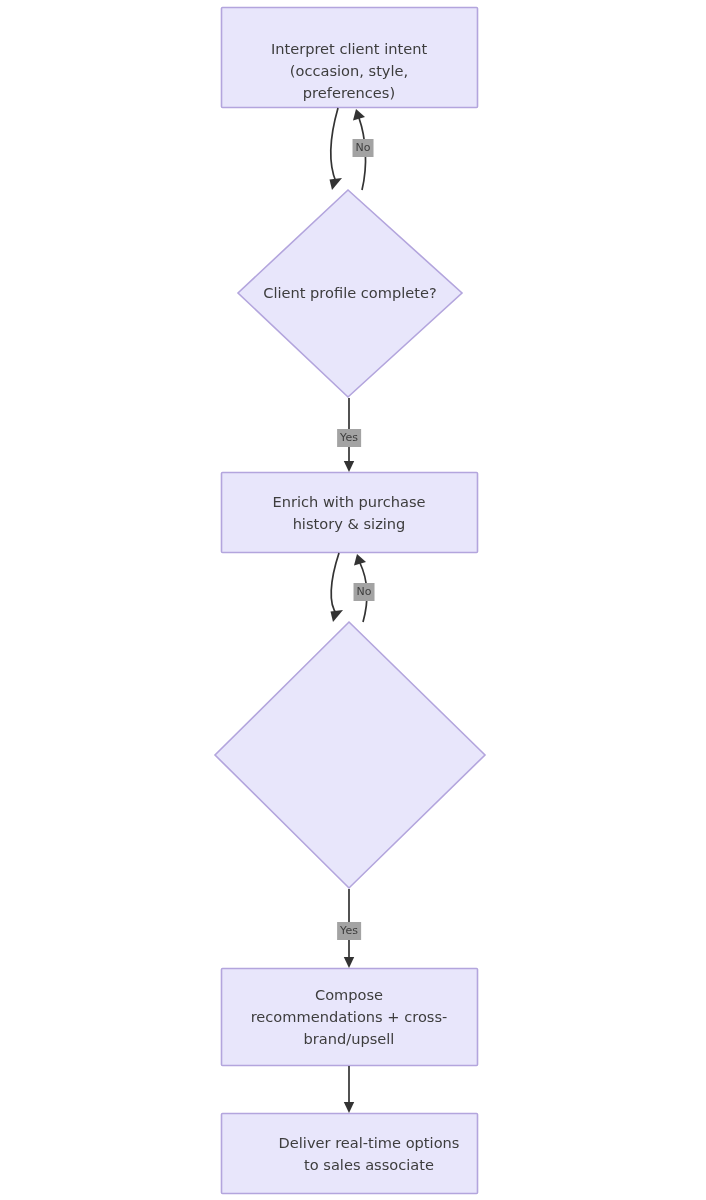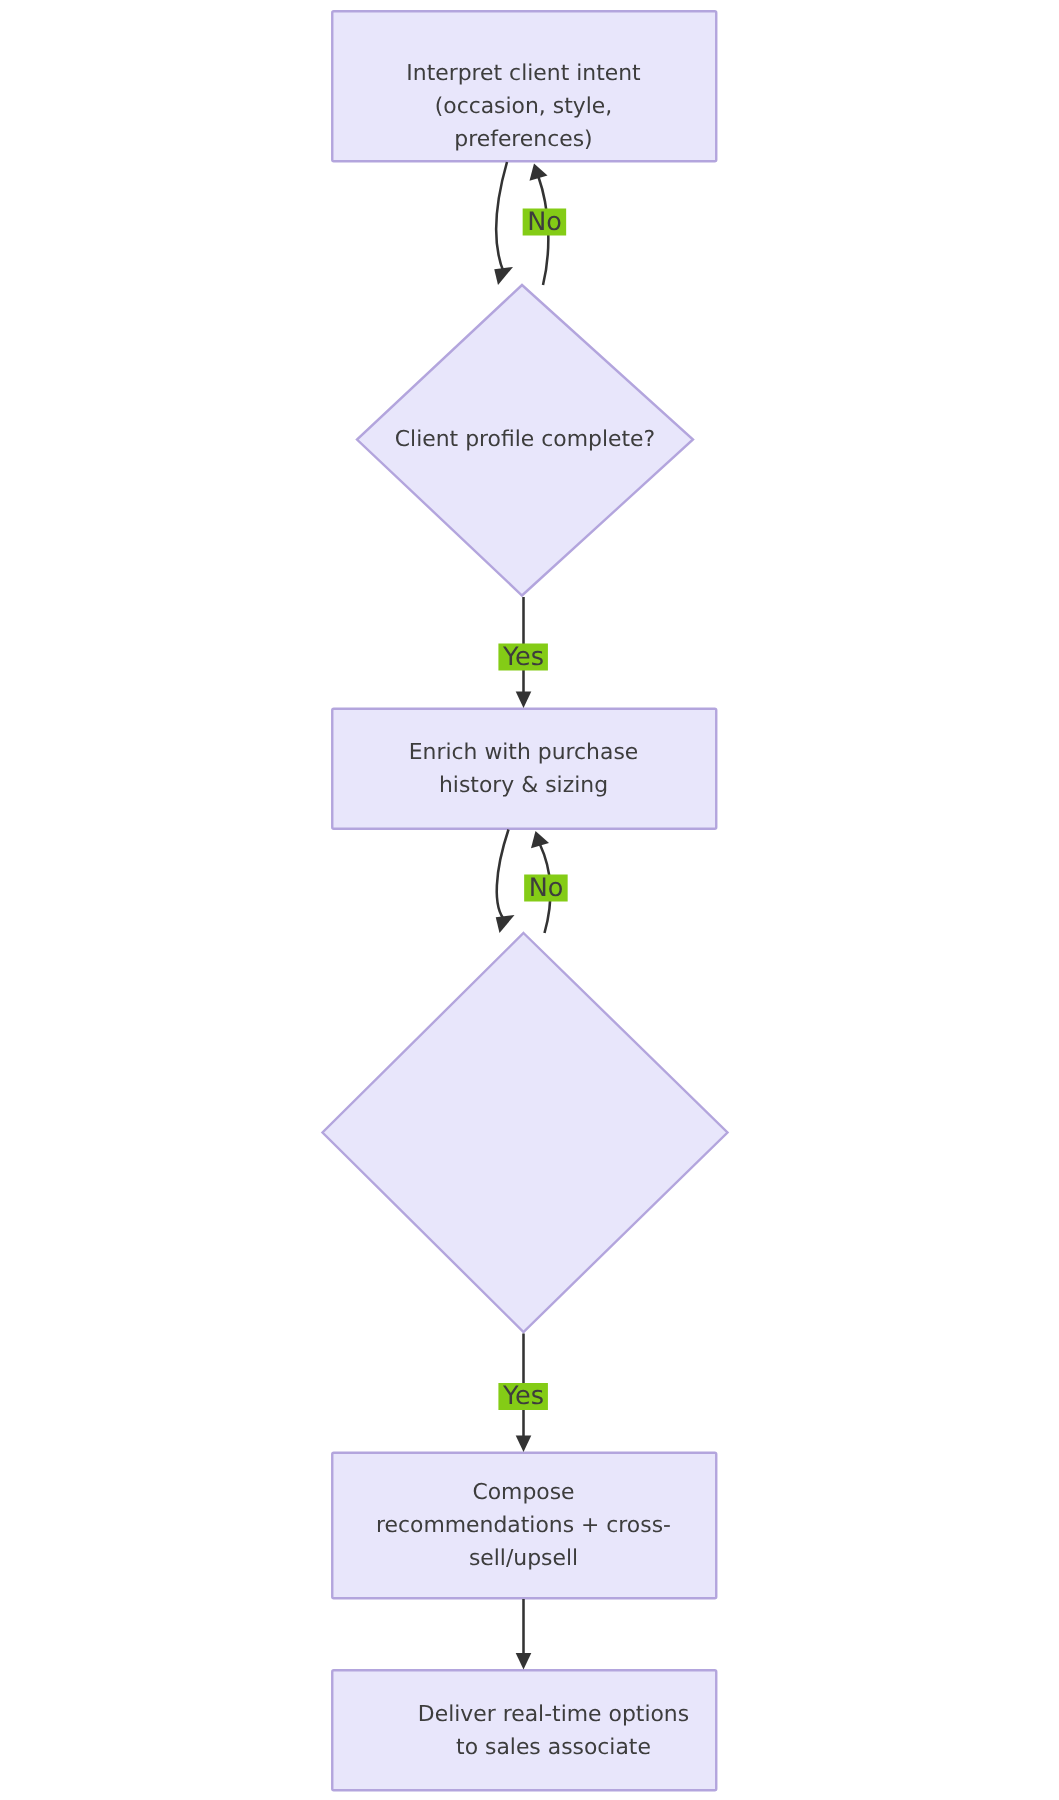--- a/index.html
+++ b/index.html
@@ -51,24 +51,24 @@
     color: #3d3d3d;
     font-size: 14.6px;
     line-height: 22px;
     font-family: "DejaVu Sans", sans-serif;
     pointer-events: none;
     white-space: pre-line;
   }
   .edge-label {
     position: absolute;
     color: #3d3d3d;
-    font-size: 17px;
+    font-size: 11px;
     line-height: 16px;
     font-family: "DejaVu Sans", sans-serif;
-    background: #84cc16;
+    background: #a3a3a3;
     padding: 1px 3px;
     transform: translate(-50%, -50%);
     white-space: nowrap;
   }
 </style>
 </head>
 <body>
 
 <div id="flow-root">
 
@@ -127,21 +127,21 @@
 preferences)</div>
 
   <div class="node-label" style="left:221px; top:472px; width:256px; height:81px;">Enrich with purchase
 history &amp; sizing</div>
 
   <div class="node-label" style="left:238px; top:255px; width:224px; height:76px;">Client profile complete?</div>
 
 
   <div class="node-label" style="left:221px; top:968px; width:256px; height:98px;">Compose
 recommendations + cross-
-sell/upsell</div>
+brand/upsell</div>
 
   <div class="node-label" style="left:221px; top:1113px; width:256px; height:81px;padding-left:20px;">Deliver real-time options
 to sales associate</div>
 
   <div class="edge-label" style="left:363px; top:148px;">No</div>
 
   <div class="edge-label" style="left:349px; top:438px;">Yes</div>
 
   <div class="edge-label" style="left:364px; top:592px;">No</div>
 

